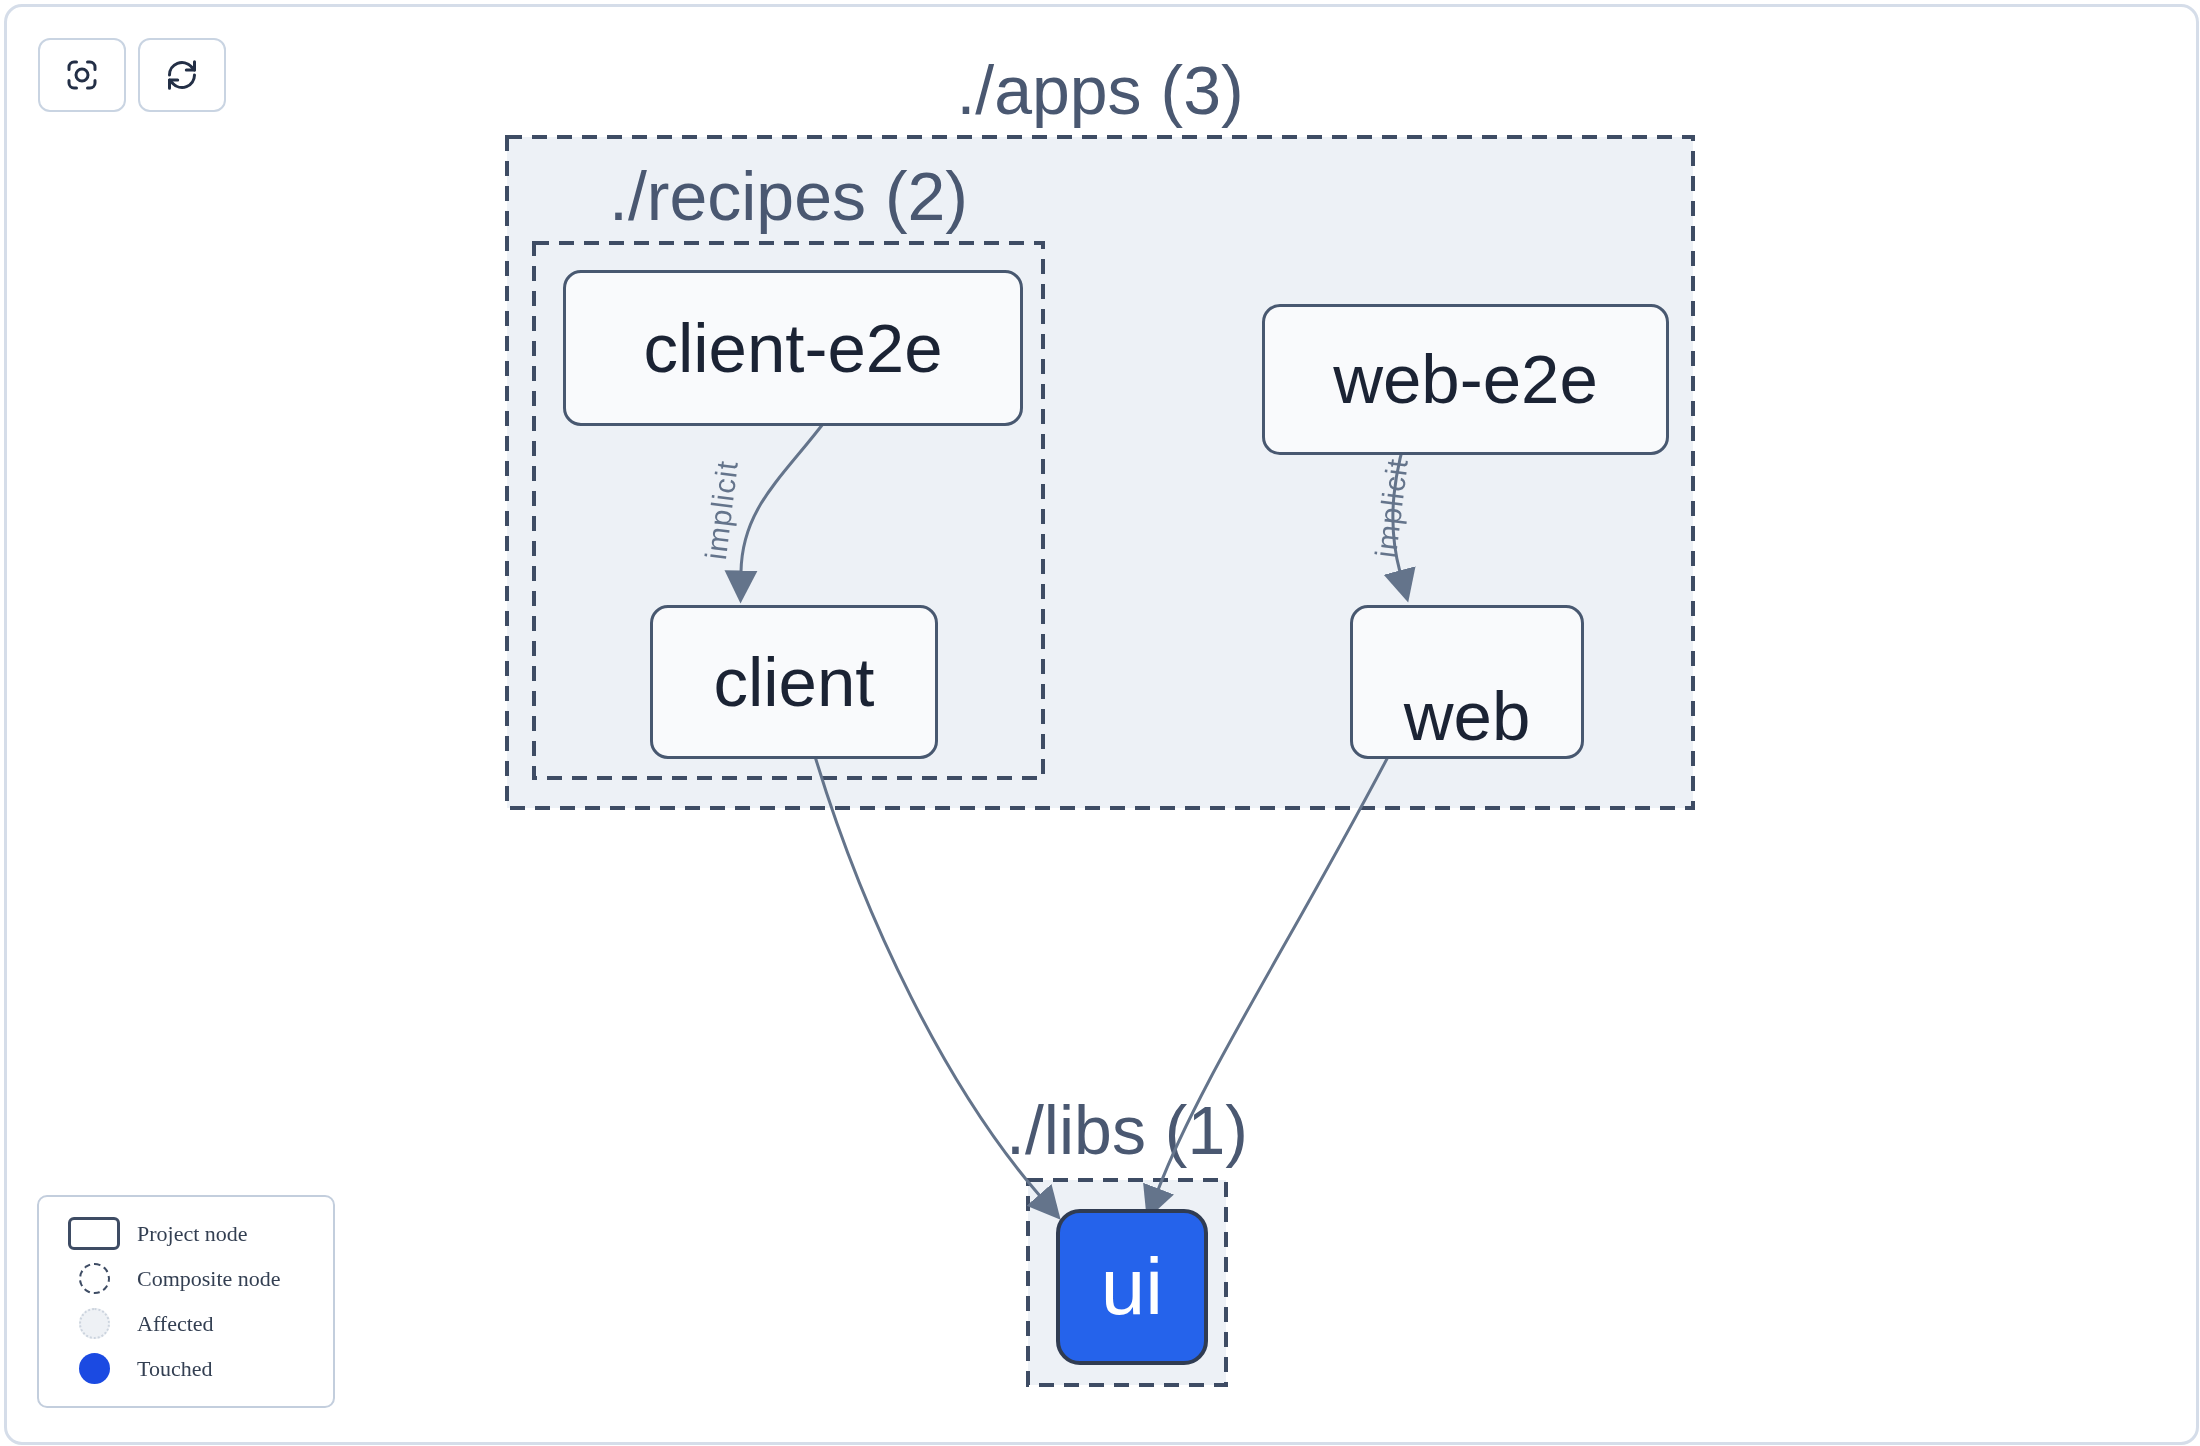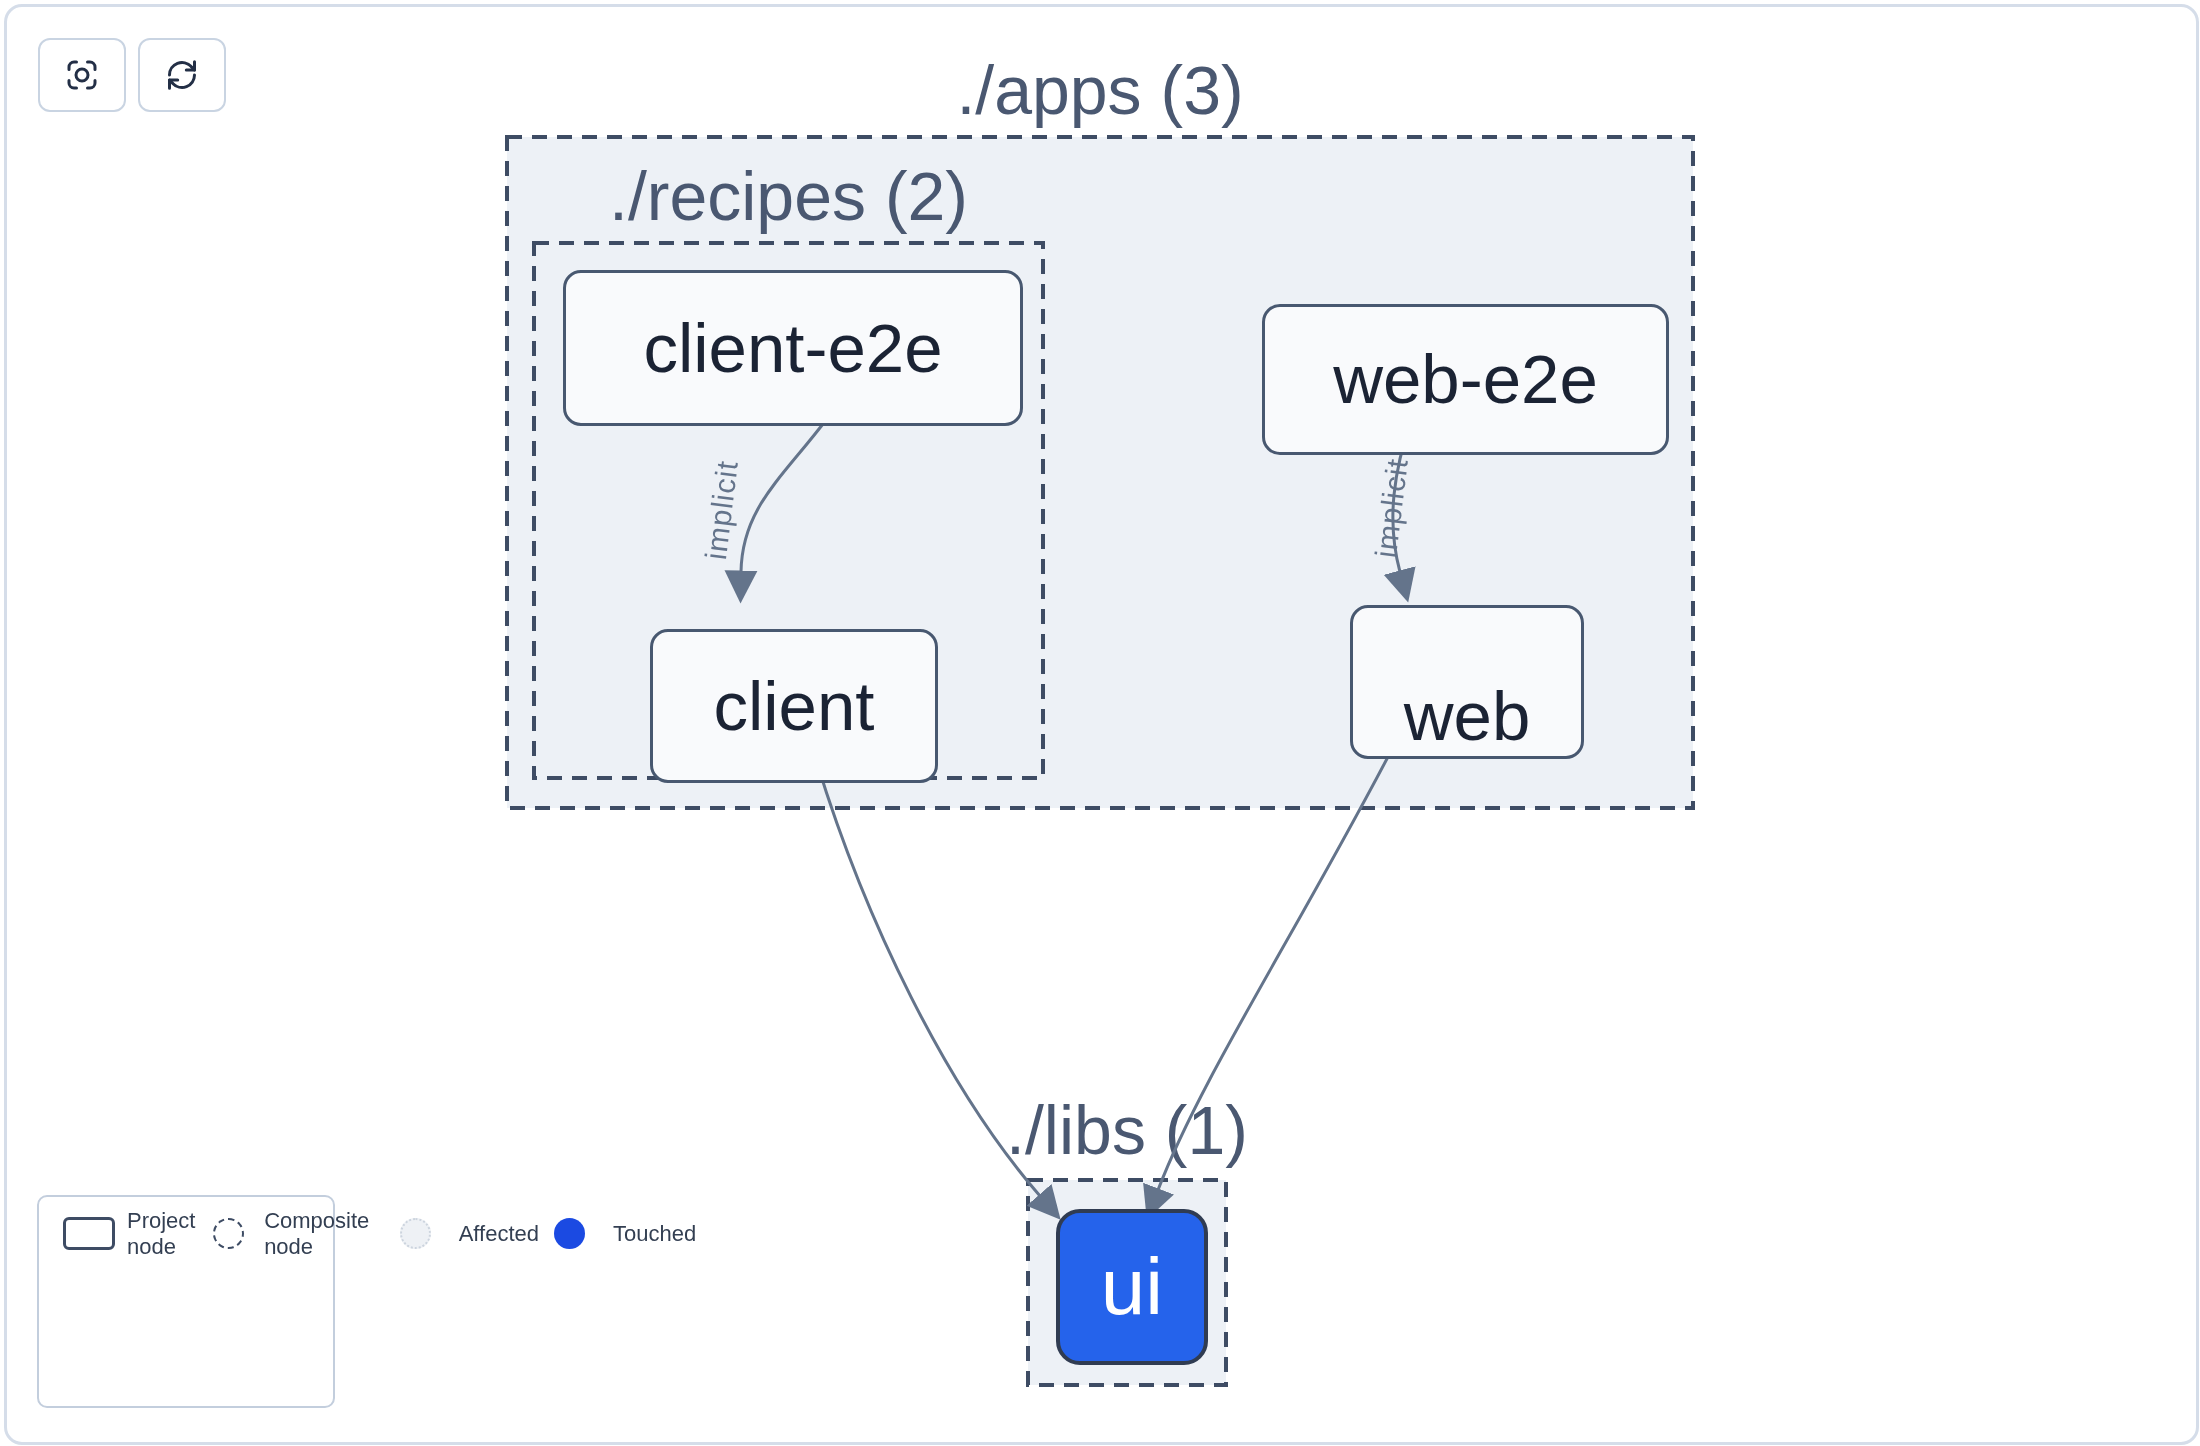--- a/index.html
+++ b/index.html
@@ -40,21 +40,21 @@
         color:#fff;font-size:80px;border-radius:24px;}
 
   
   .edge-label{position:absolute;z-index:30;width:220px;height:40px;text-align:center;
               font-size:30px;color:var(--edge,#64748b);transform:rotate(-83deg);
               letter-spacing:1px;line-height:40px;}
 
   
   .legend{position:absolute;left:37px;top:1195px;width:298px;height:213px;z-index:50;
           background:#fff;border:2px solid var(--legend-border,#c3cedd);border-radius:10px;
-          box-sizing:border-box;padding:14px 15px 0 24px;display:flex;flex-direction:row;}
+          box-sizing:border-box;padding:14px 15px 0 24px;display:flex;flex-direction:column;font-family:Liberation Serif, serif;}
   .legend-row{display:flex;align-items:center;height:45px;}
   .swatch-col{width:62px;display:flex;align-items:center;justify-content:center;}
   .legend-label{font-size:22px;color:var(--legend-text,#333f52);margin-left:12px;}
   .sw-rect{width:46px;height:27px;border:3px solid var(--dash,#3e4c64);border-radius:6px;background:#fff;}
   .sw-dashed{width:31px;height:31px;border:2.5px dashed var(--dash,#3e4c64);border-radius:50%;background:#fff;box-sizing:border-box;}
   .sw-affected{width:31px;height:31px;border:2.5px dotted var(--affected-border,#ccd4de);
                border-radius:50%;background:var(--affected-fill,#eef1f5);box-sizing:border-box;}
   .sw-touched{width:31px;height:31px;border-radius:50%;background:var(--legend-touched,#1b4ae2);}
 </style>
 </head>
@@ -107,21 +107,21 @@
 
   <div class="edge-label" style="left:612px;top:490px;">implicit</div>
   <div class="edge-label" style="left:1282px;top:488px;">implicit</div>
 
   <div class="node" style="left:563px;top:270px;width:454px;height:150px;">
     <span>client-e2e</span>
   </div>
   <div class="node" style="left:1262px;top:272px;width:401px;height:145px;margin-top:32px;">
     <span>web-e2e</span>
   </div>
-  <div class="node" style="left:650px;top:605px;width:282px;height:148px;margin-top:24px;">
+  <div class="node" style="left:650px;top:605px;width:282px;height:148px;">
     <span>client</span>
   </div>
   <div class="node" style="left:1350px;top:605px;width:228px;height:148px;align-items:flex-end;">
     <span>web</span>
   </div>
   <div class="node touched" style="left:1056px;top:1209px;width:144px;height:148px;">
     <span>ui</span>
   </div>
 
   <div class="legend">

